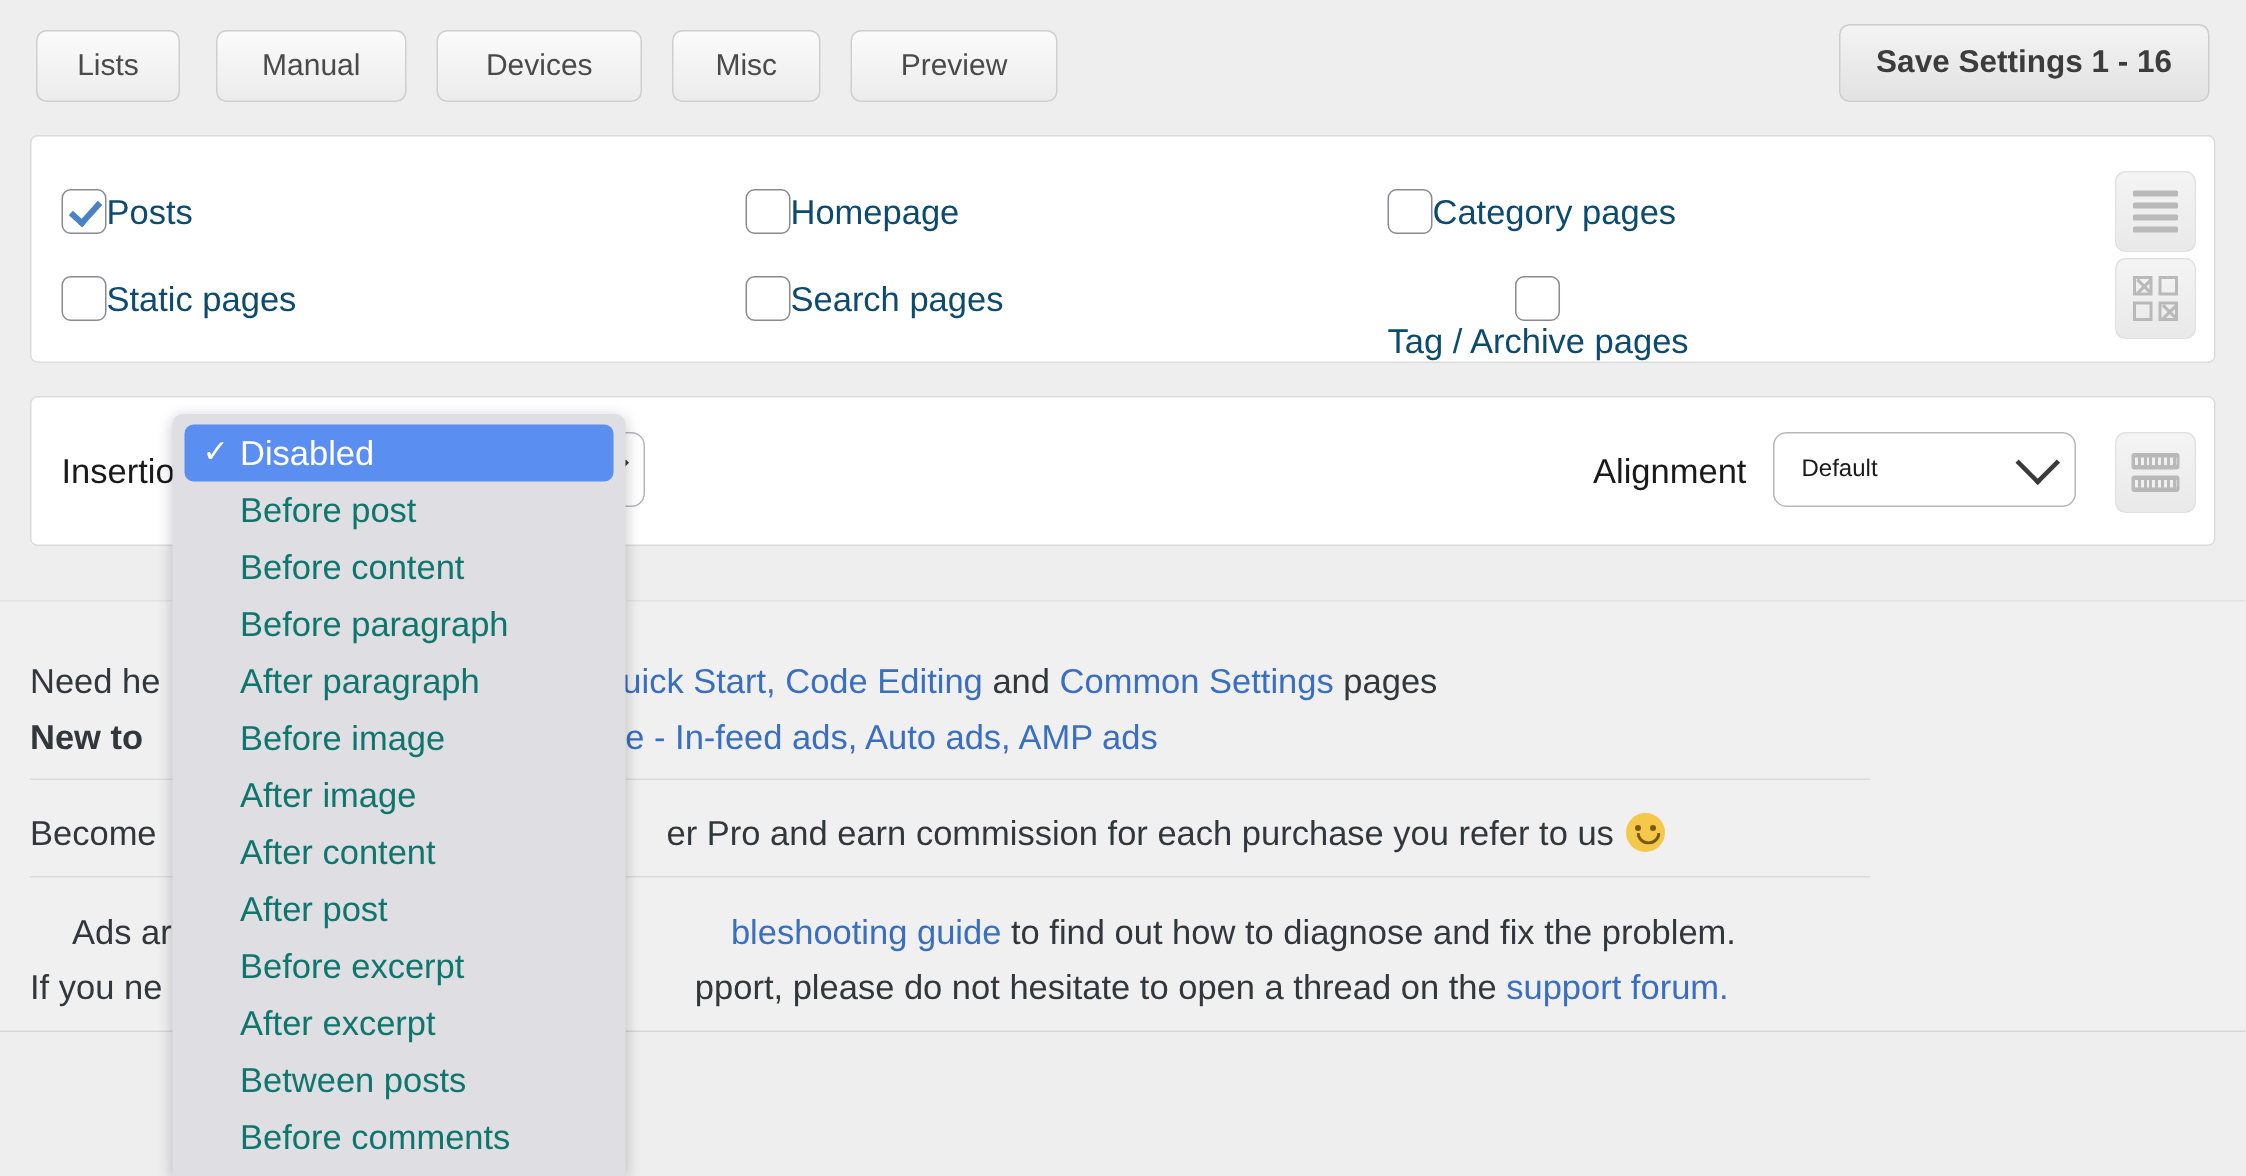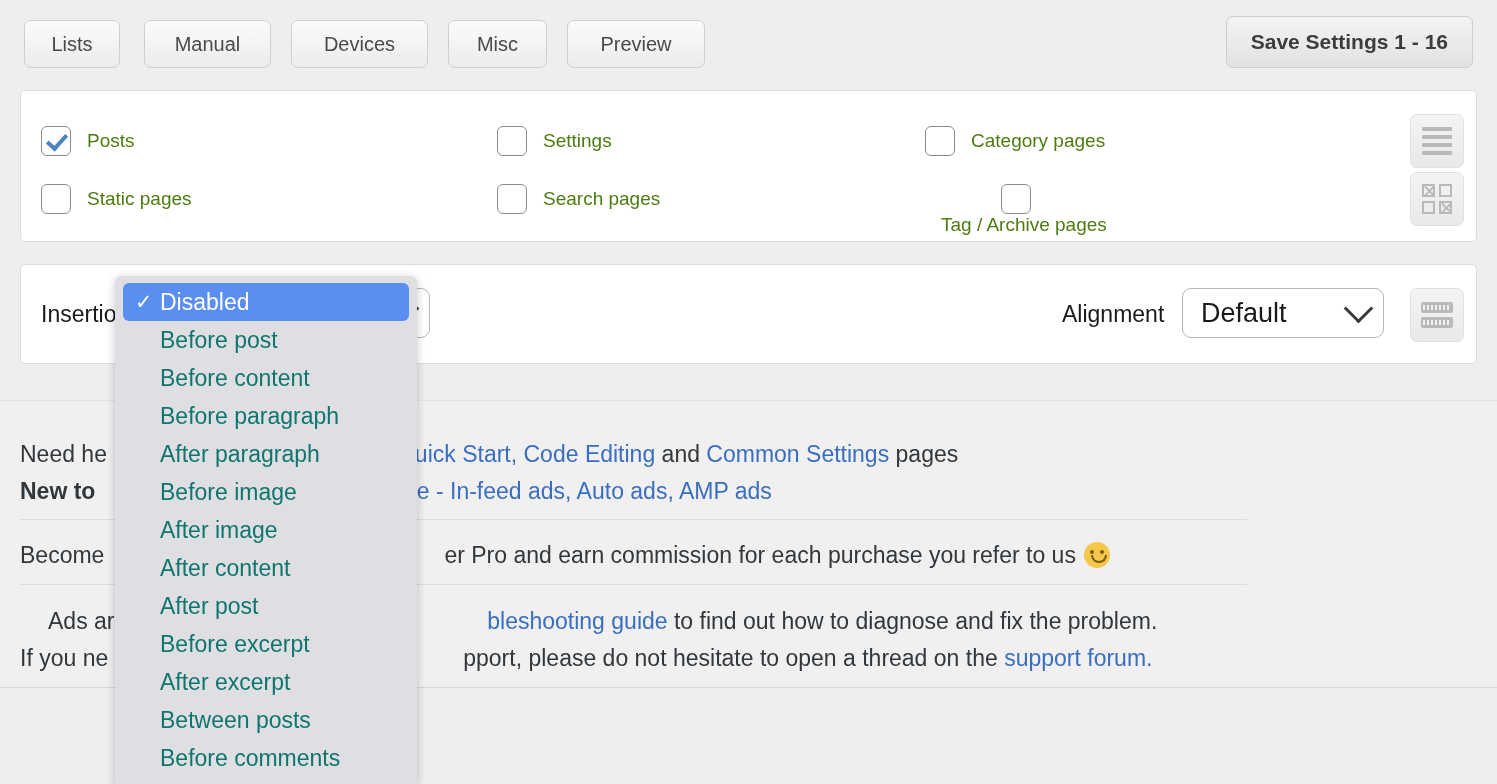--- a/index.html
+++ b/index.html
@@ -87,23 +87,22 @@
   .cbox.checked::after {
     content: "";
     position: absolute;
     left: 9px; top: 3px;
     width: 8px; height: 16px;
     border: solid #4a82c3;
     border-width: 0 4px 4px 0;
     transform: rotate(42deg);
   }
   .cb-label {
-    margin-left: 16px;
-    font-size: 19px;
-    color: #4d7c0f;
+    font-size: 23px;
+    color: #0c4a6e;
     white-space: nowrap;
   }
 
   
   .icon-btn {
     position: absolute;
     width: 54px; height: 54px;
     box-sizing: border-box;
     border: 1px solid #e0e0e0;
     border-radius: 7px;
@@ -170,21 +169,21 @@
     position: absolute;
     box-sizing: border-box;
     height: 50px;
     border: 1px solid #b7b7bb;
     border-radius: 9px;
     background: #ffffff;
     display: flex;
     align-items: center;
     justify-content: space-between;
     padding: 0 14px 0 18px;
-    font-size: 27px;
+    font-size: 16px;
     color: #1a1a1a;
     cursor: pointer;
   }
   .chev {
     width: 18px; height: 18px;
     border: solid #3a3a3a;
     border-width: 0 3px 3px 0;
     transform: translateY(-5px) rotate(45deg);
     margin-left: 14px;
   }
@@ -300,21 +299,21 @@
   </div>
 
   <div class="panel" id="panel-pagetypes"></div>
 
   <div class="cb-row" style="left:41px;top:126px;">
     <span class="cbox checked"></span>
     <span class="cb-label">Posts</span>
   </div>
   <div class="cb-row" style="left:497px;top:126px;">
     <span class="cbox"></span>
-    <span class="cb-label">Settings</span>
+    <span class="cb-label">Homepage</span>
   </div>
   <div class="cb-row" style="left:925px;top:126px;">
     <span class="cbox"></span>
     <span class="cb-label">Category pages</span>
   </div>
   <div class="cb-row" style="left:41px;top:184px;">
     <span class="cbox"></span>
     <span class="cb-label">Static pages</span>
   </div>
   <div class="cb-row" style="left:497px;top:184px;">

